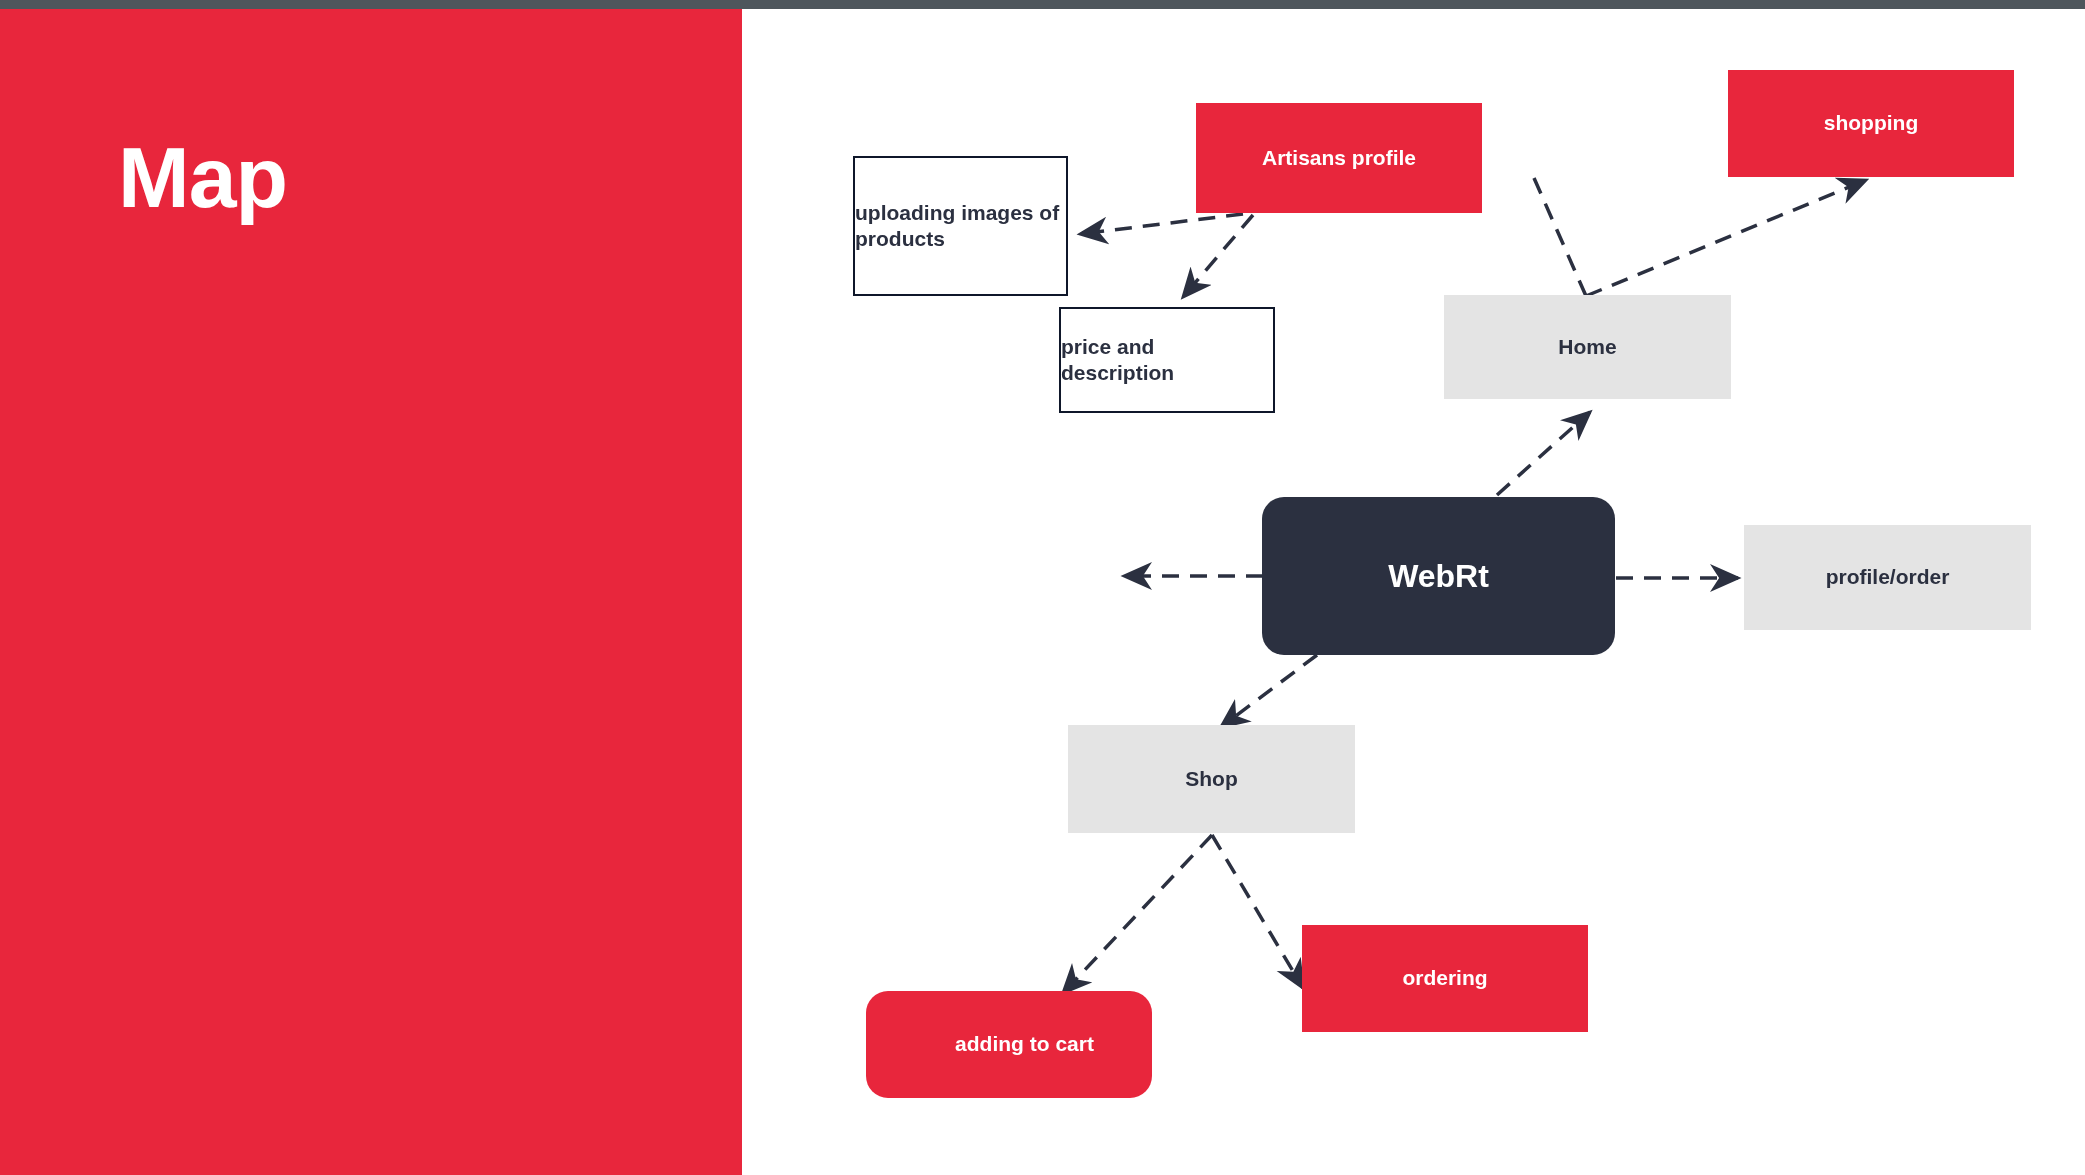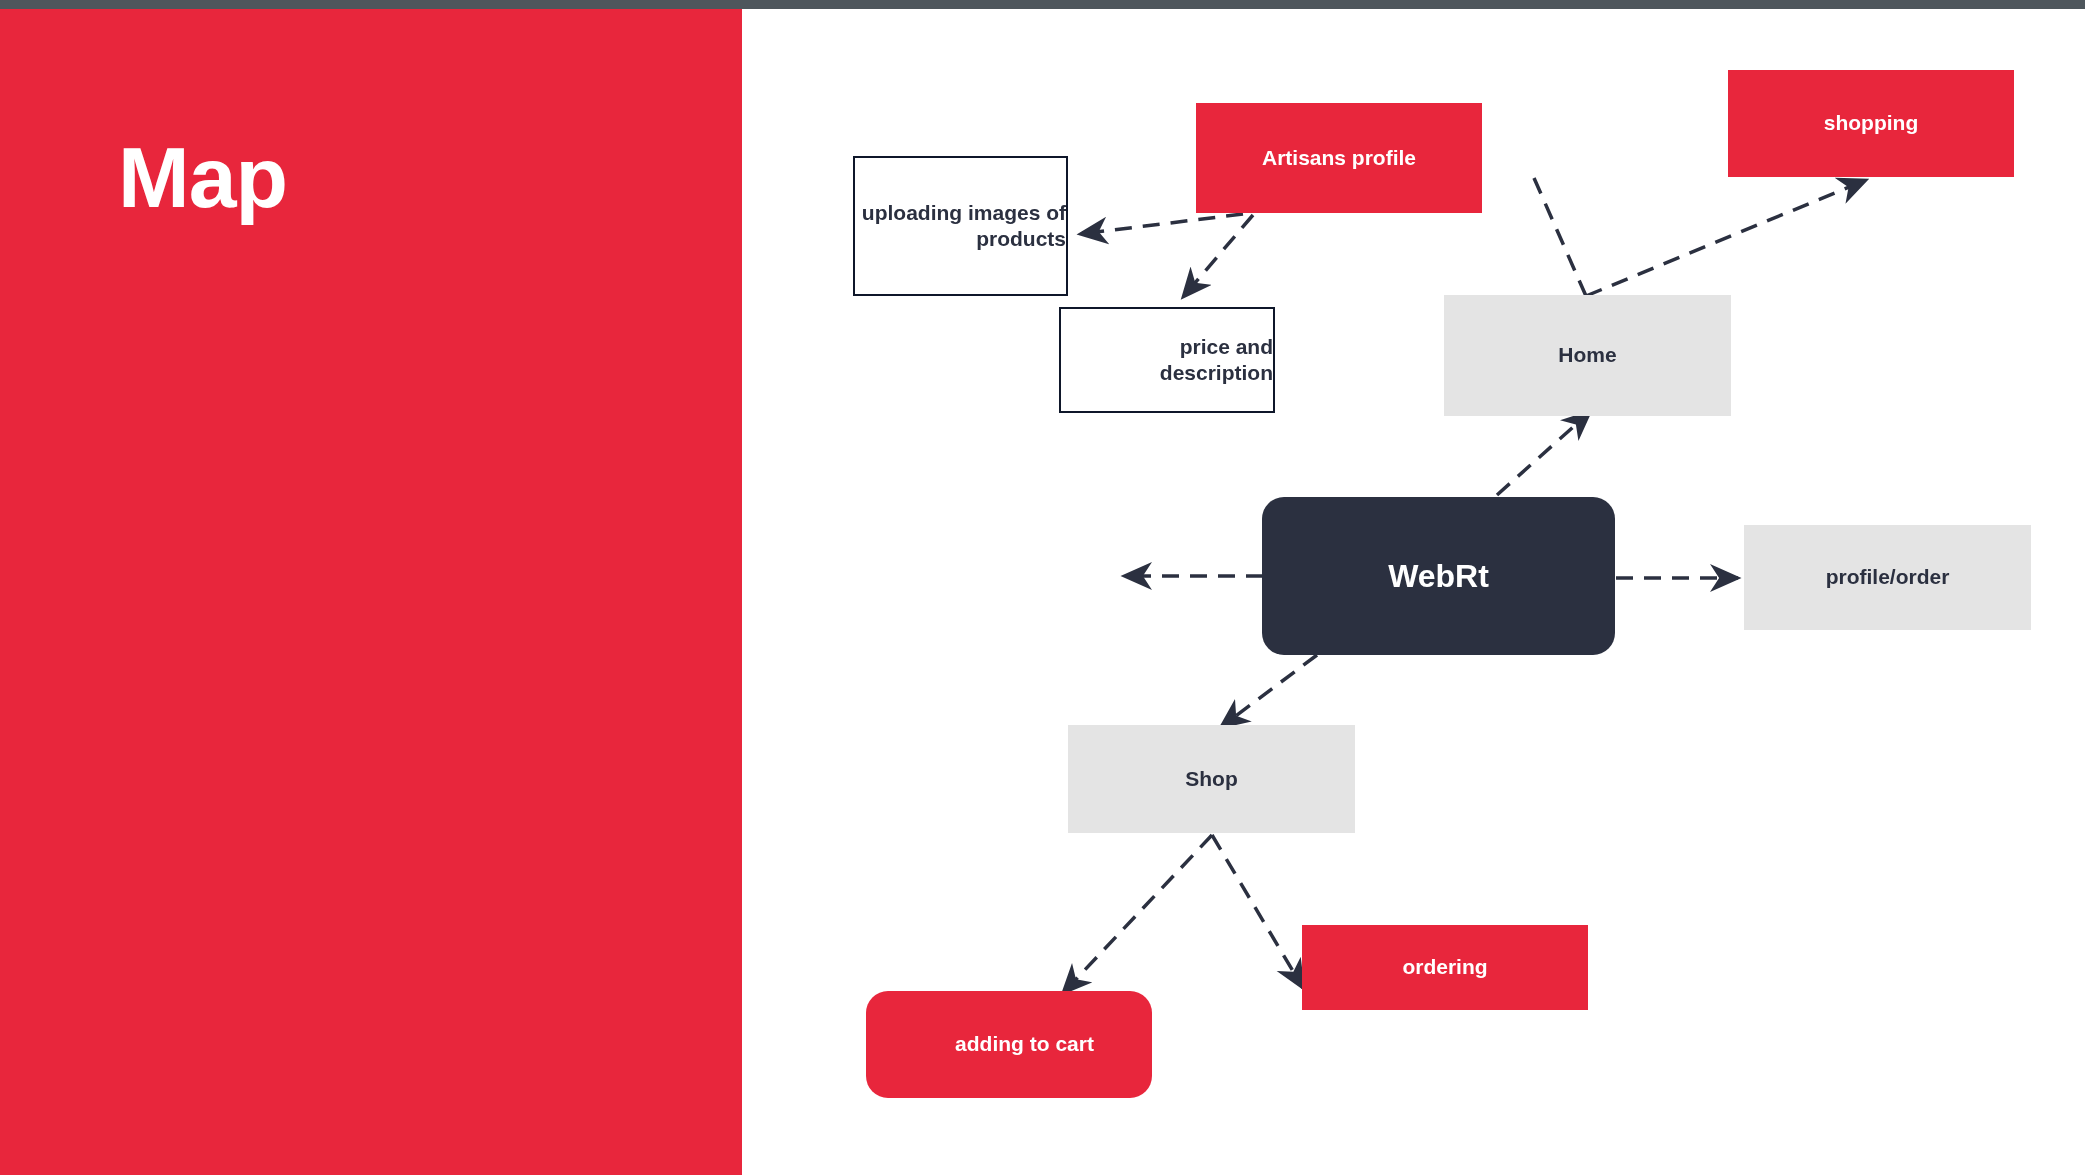--- a/index.html
+++ b/index.html
@@ -68,21 +68,21 @@
     width: 2085px;
     height: 1175px;
     pointer-events: none;
   }
 
   .node {
     position: absolute;
     display: flex;
     align-items: center;
     justify-content: center;
-    text-align: right;
+    text-align: left;
     box-sizing: border-box;
     font-weight: bold;
     line-height: 1.25;
   }
   .node-red {
     background: #e8263c;
     color: #ffffff;
   }
   .node-gray {
     background: #e4e4e4;
@@ -98,26 +98,26 @@
     border: 2px solid #0f172a;
   }
   .rounded {
     border-radius: 22px;
   }
 
   .n-upload     { left: 853px;  top: 156px; width: 215px; height: 140px; font-size: 21px; }
   .n-artisans   { left: 1196px; top: 103px; width: 286px; height: 110px; font-size: 21px; }
   .n-shopping   { left: 1728px; top: 70px;  width: 286px; height: 107px; font-size: 21px; }
   .n-price      { left: 1059px; top: 307px; width: 216px; height: 106px; font-size: 21px; }
-  .n-home       { left: 1444px; top: 295px; width: 287px; height: 121px; font-size: 21px; }
+  .n-home       { left: 1444px; top: 295px; width: 287px; height: 104px; font-size: 21px; }
   .n-cart       { left: 829px;  top: 521px; width: 287px; height: 110px; font-size: 21px; }
   .n-webrt      { left: 1262px; top: 497px; width: 353px; height: 158px; font-size: 32px; }
   .n-profile    { left: 1744px; top: 525px; width: 287px; height: 105px; font-size: 21px; }
   .n-shop       { left: 1068px; top: 725px; width: 287px; height: 108px; font-size: 21px; }
-  .n-ordering   { left: 1302px; top: 925px; width: 286px; height: 85px; font-size: 21px; }
+  .n-ordering   { left: 1302px; top: 925px; width: 286px; height: 107px; font-size: 21px; }
   .n-addcart    { left: 866px;  top: 991px; width: 286px; height: 107px; font-size: 21px; padding-left: 31px; }
 </style>
 </head>
 <body>
 
 <div id="slide">
 
   <div id="topbar"></div>
 
   <div id="title-panel">

